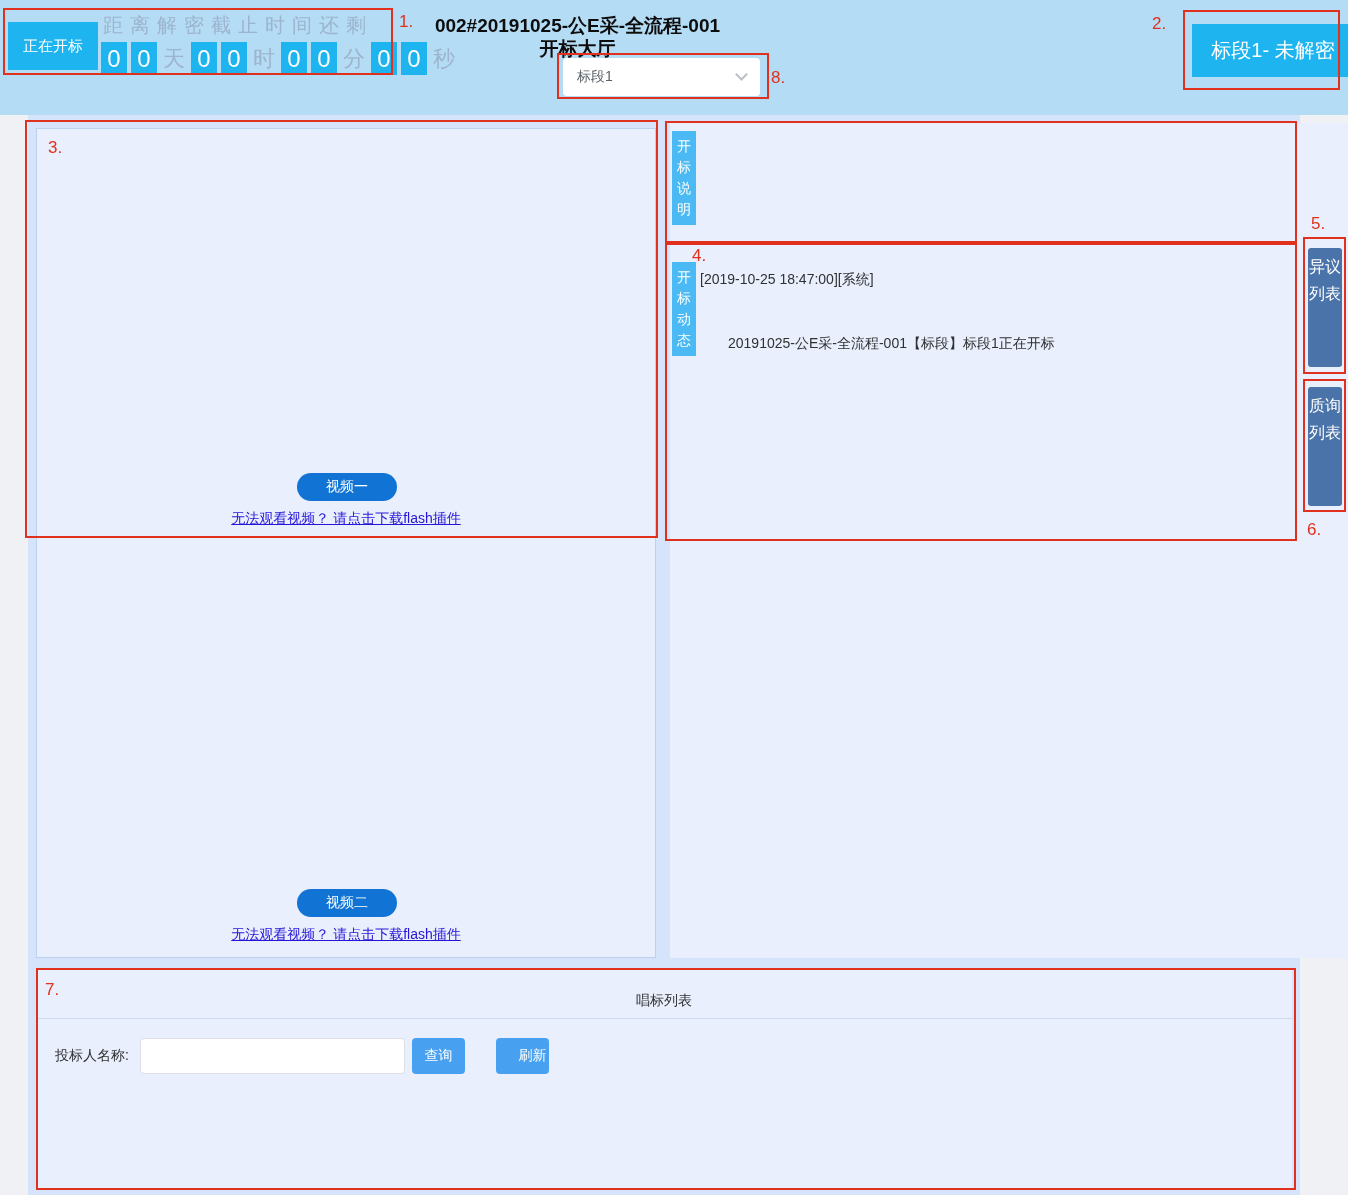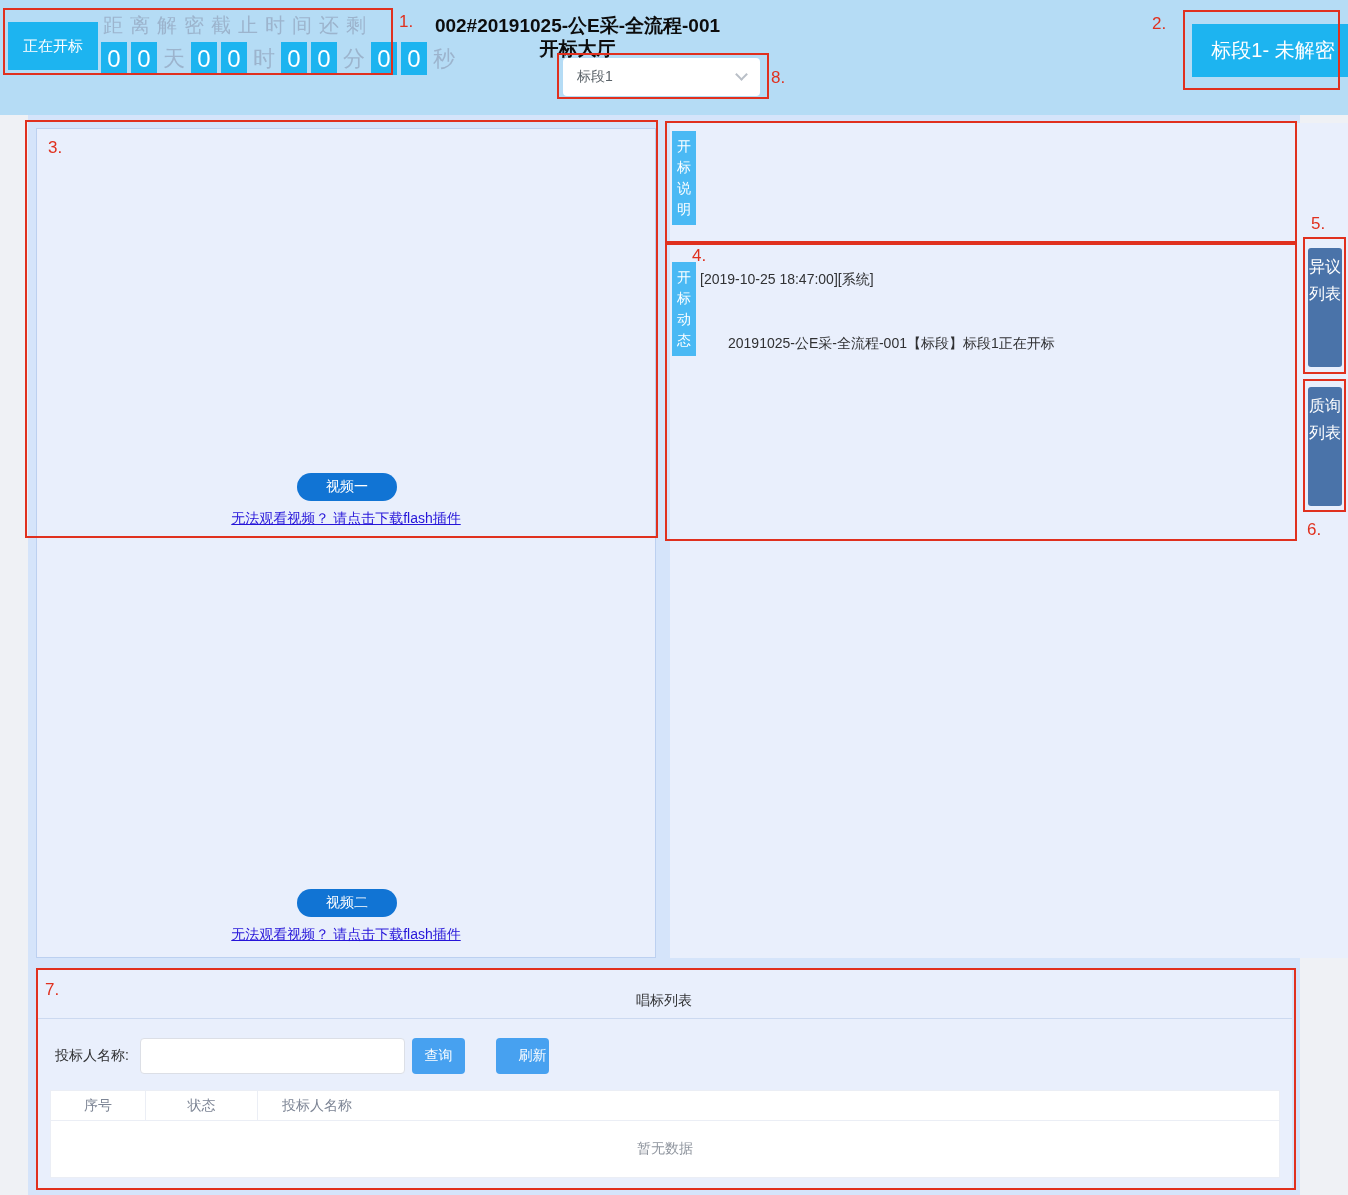--- a/index.html
+++ b/index.html
@@ -138,28 +138,20 @@
   <div class="side-btn" style="top:387px;">质询列表</div>
 
   <div class="panel bottom-panel">
     <div class="bid-title">唱标列表</div>
     <div class="bid-divider"></div>
     <div class="bid-label">投标人名称:</div>
     <input class="bid-input" value="" style="">
     <button class="sm-btn" style="left:376px;">查询</button>
     <button class="sm-btn" style="left:460px;padding-left:20px;">刷新</button>
 
-    <div class="bid-table">
-      <div class="bid-thead">
-        <div class="bid-th">序号</div>
-        <div class="bid-th">状态</div>
-        <div class="bid-th">投标人名称</div>
-      </div>
-      <div class="bid-empty">暂无数据</div>
-    </div>
   </div>
 
   <div class="ann" style="left:3px;top:8px;width:390px;height:67px;"></div>
   <div class="ann-label" style="left:399px;top:12px;">1.</div>
 
   <div class="ann" style="left:1183px;top:10px;width:157px;height:80px;"></div>
   <div class="ann-label" style="left:1152px;top:14px;">2.</div>
 
   <div class="ann" style="left:25px;top:120px;width:633px;height:418px;"></div>
   <div class="ann-label" style="left:48px;top:138px;">3.</div>

